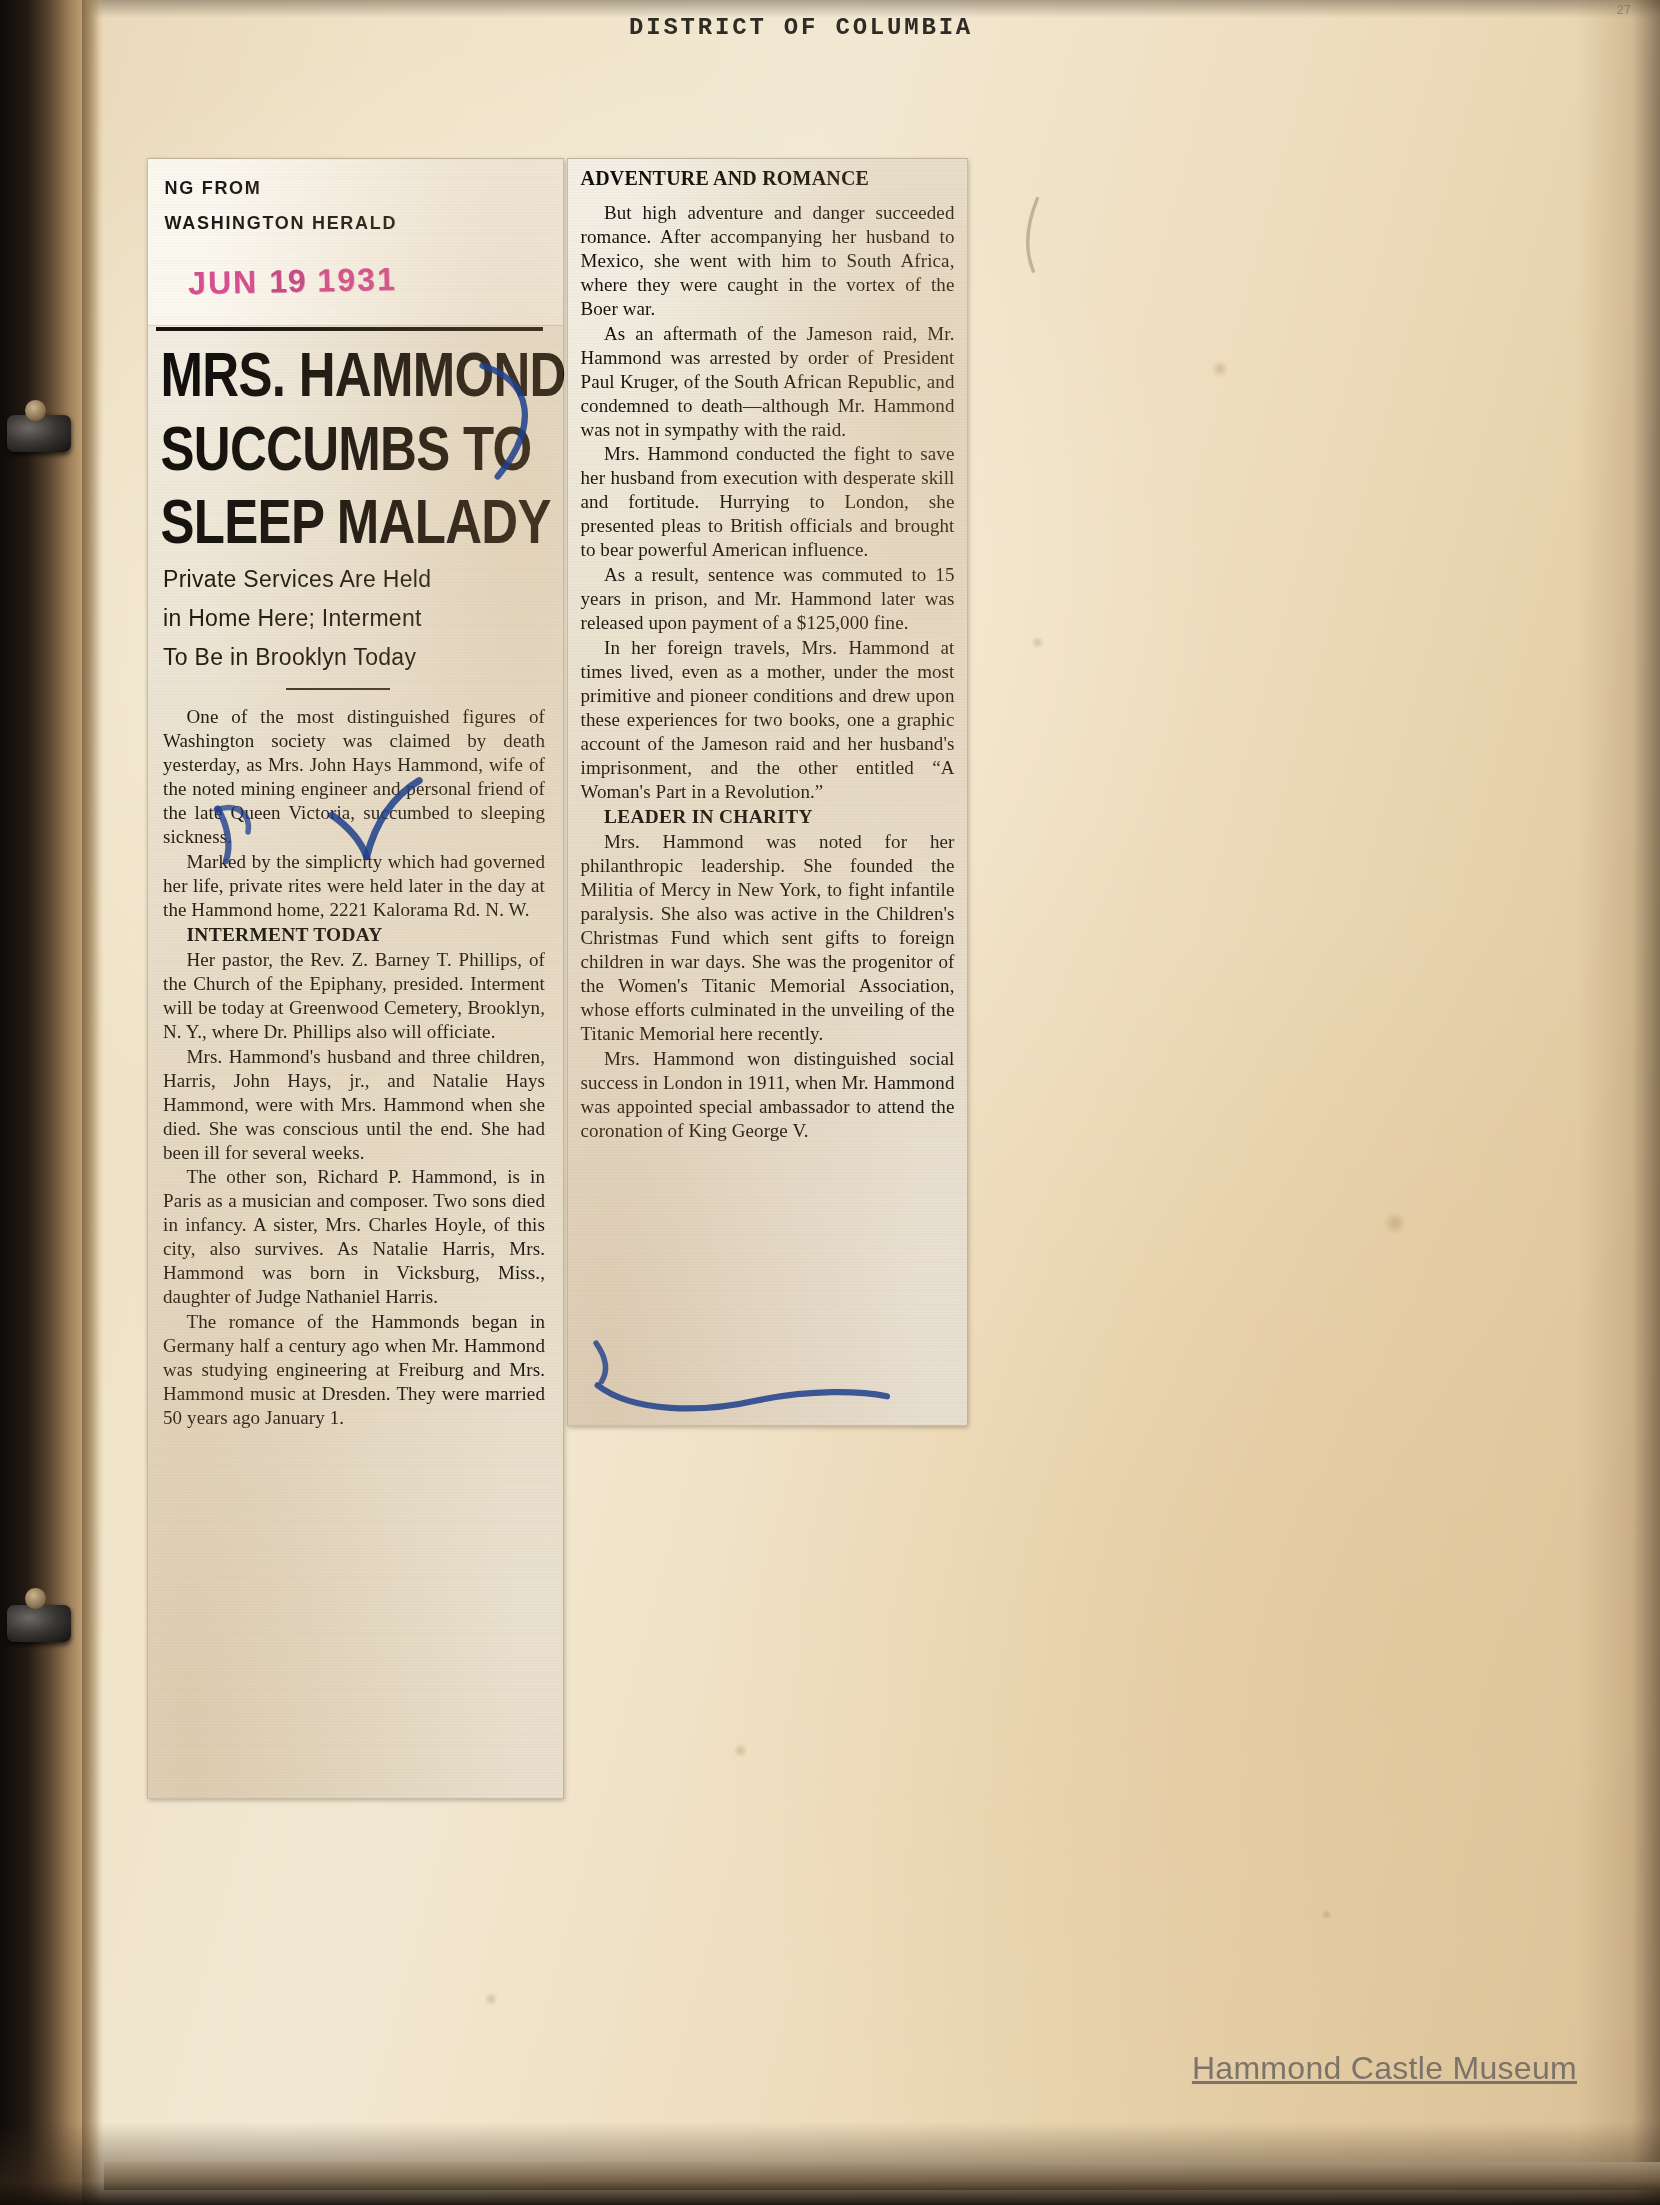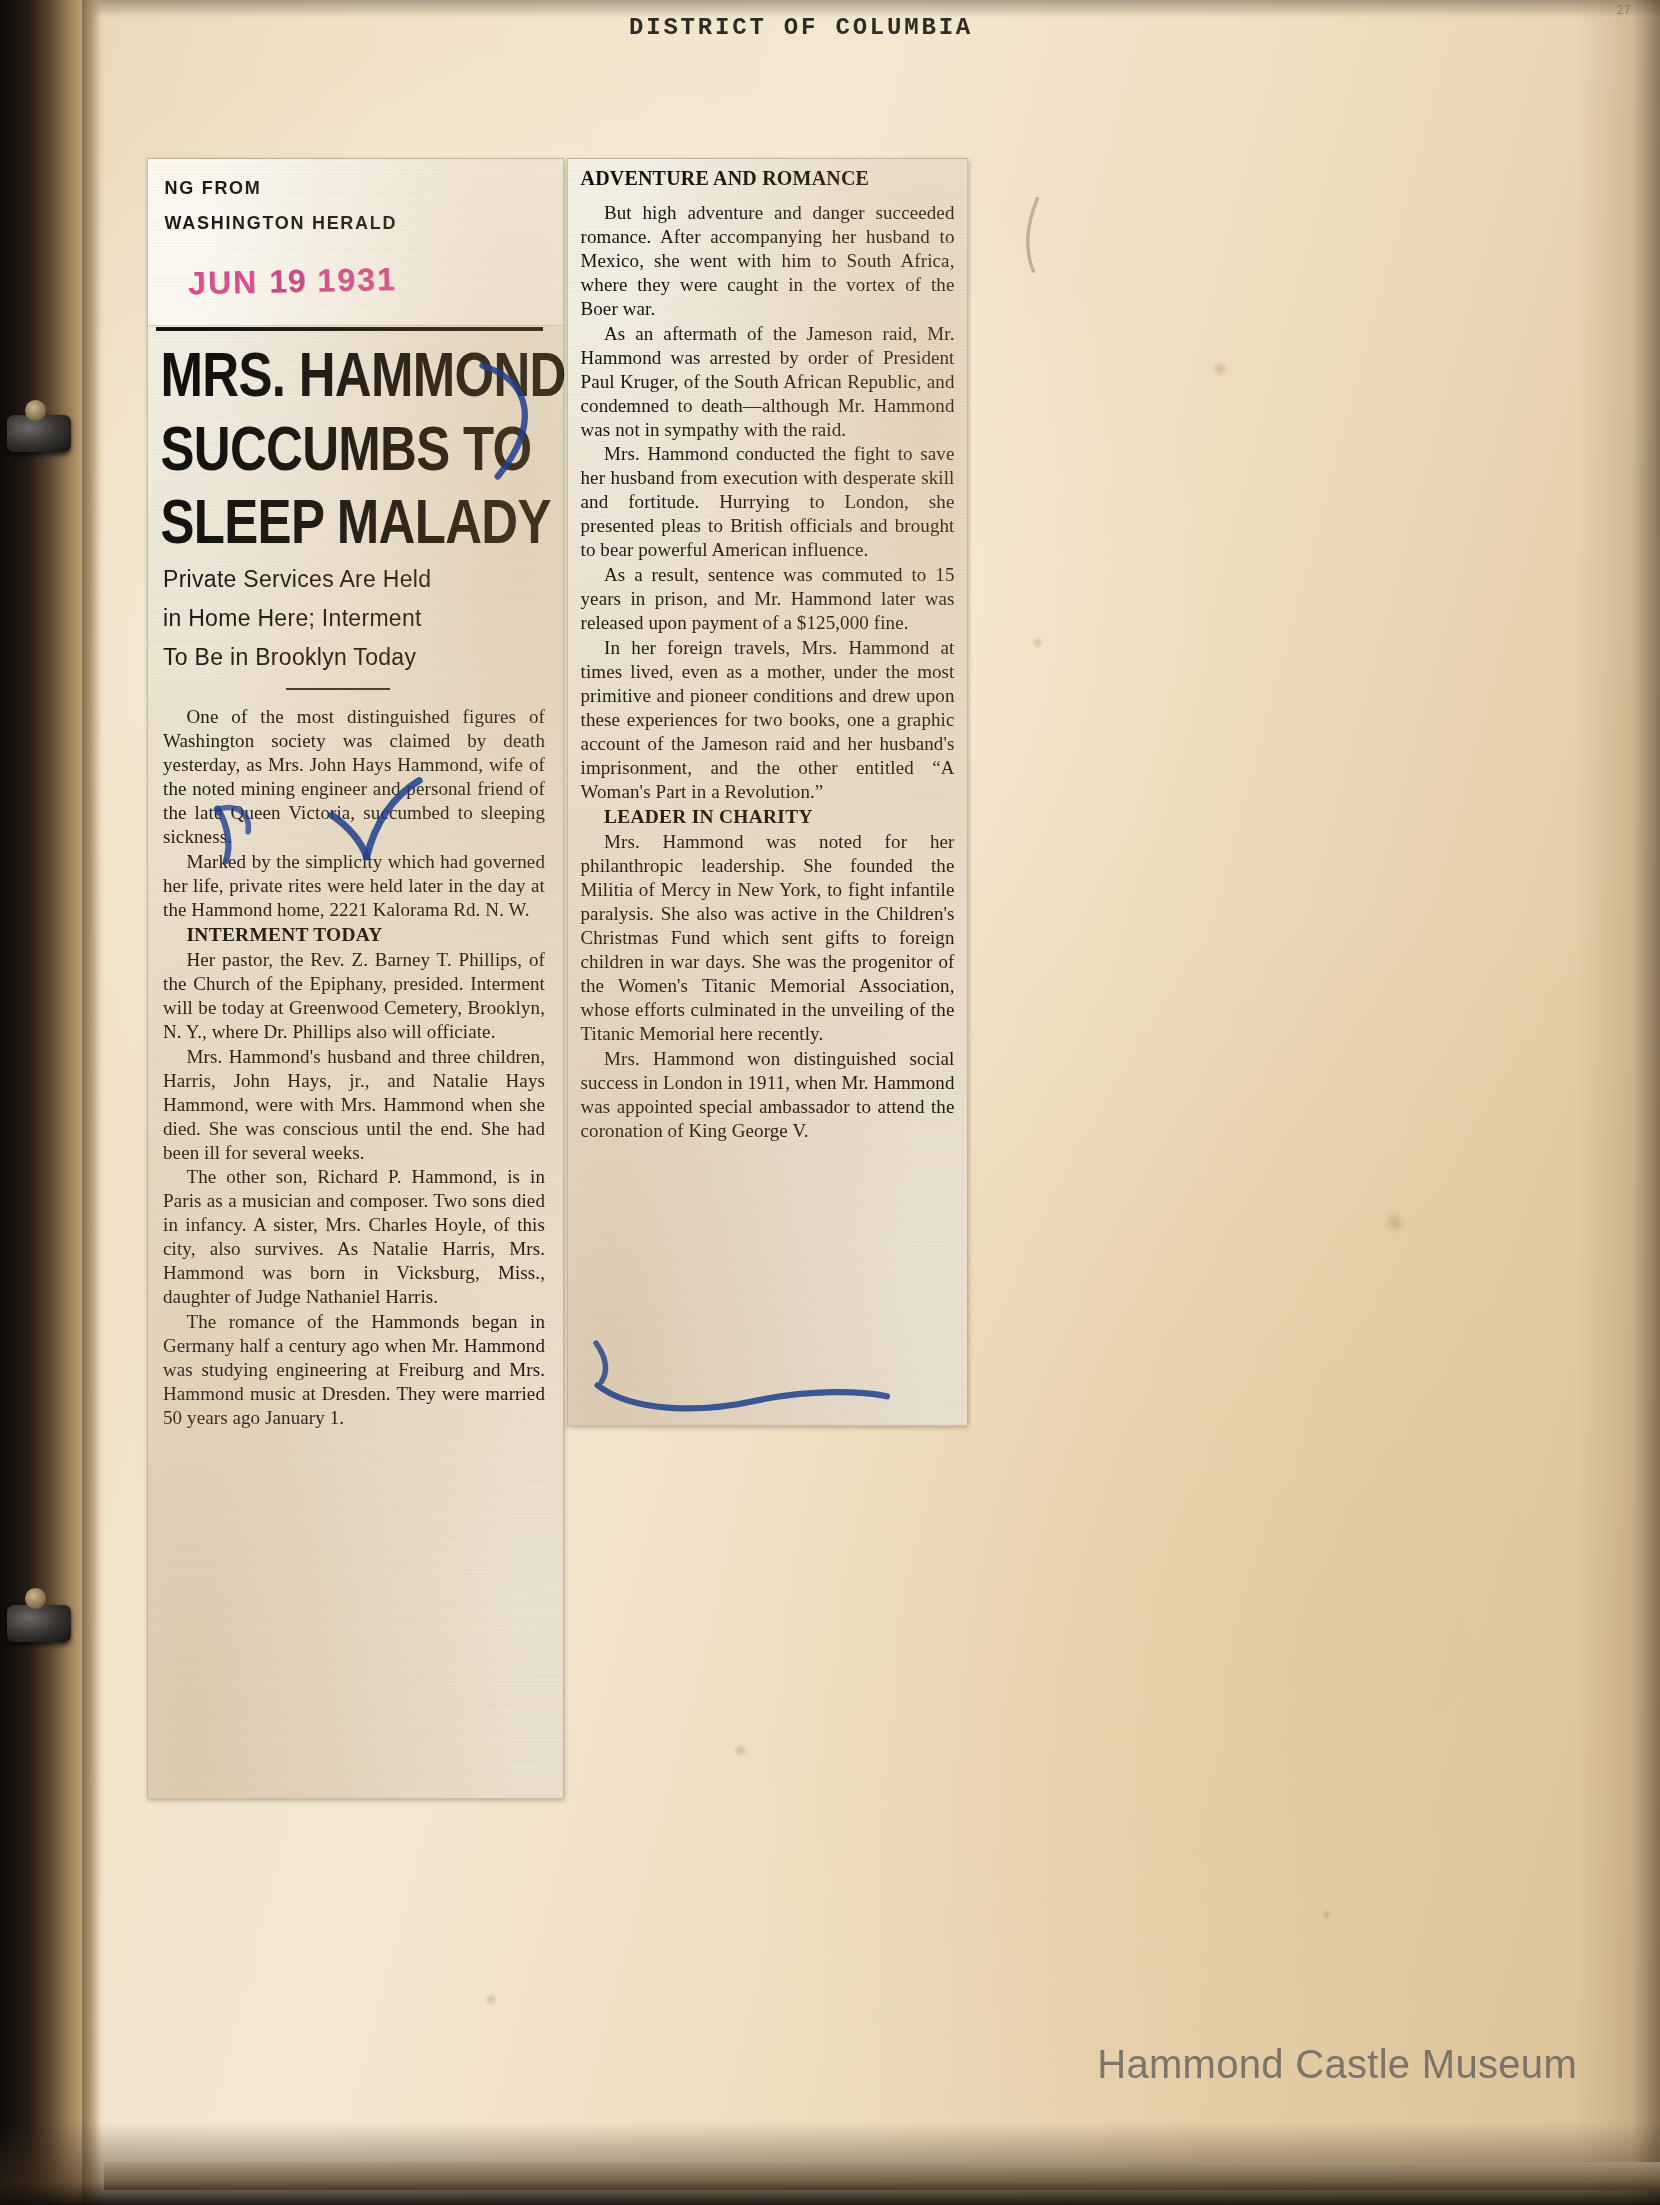--- a/index.html
+++ b/index.html
@@ -286,24 +286,25 @@
     pointer-events: none;
   }
   .pen svg { display: block; }
 
   
   .watermark {
     position: absolute;
     right: 83px;
     bottom: 118px;
     font-family: "Liberation Sans", sans-serif;
-    font-size: 40px;
+    font-size: 32px;
     color: #6b6560;
     opacity: 0.85;
     letter-spacing: 0.3px;
+    text-decoration: underline;
   }
 
   
   .grain {
     position: absolute;
     inset: 0;
     background:
       repeating-linear-gradient(0deg, rgba(120,95,60,0.035) 0px, rgba(120,95,60,0.035) 0.7px, rgba(255,255,255,0) 1.4px, rgba(255,255,255,0) 2.8px);
     pointer-events: none;
   }

